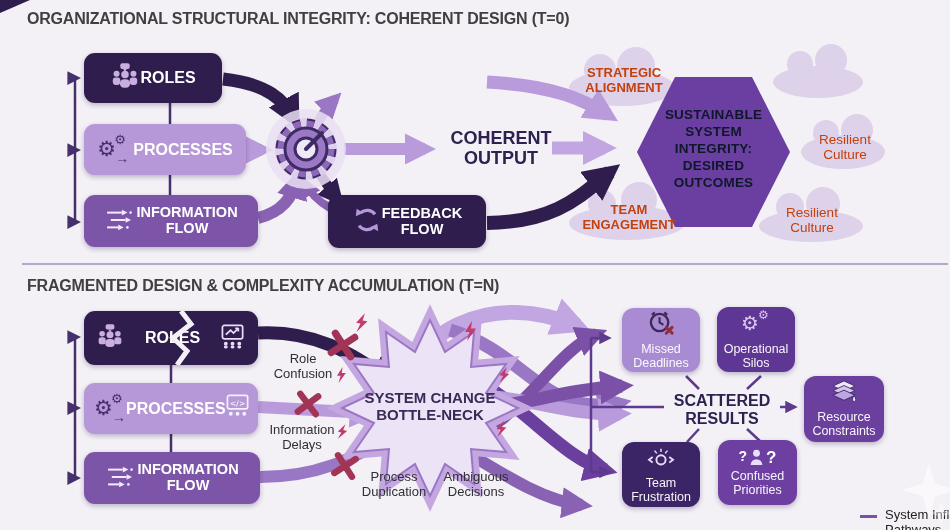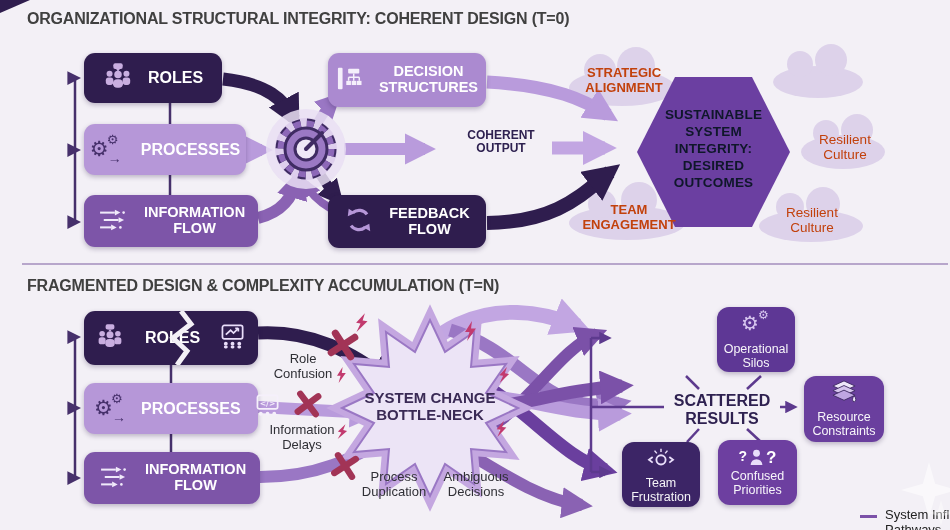--- a/index.html
+++ b/index.html
@@ -2,21 +2,21 @@
 <html><head>
 <meta charset="utf-8">
 <style>
   html,body{margin:0;padding:0;}
   body{font-family:"Liberation Sans","DejaVu Sans",sans-serif;background:#e8e4ee;}
   #stage{position:relative;width:950px;height:530px;background:#f3f0f6;overflow:hidden;}
   .pre{white-space:pre-line;}
   svg.layer{position:absolute;left:0;top:0;z-index:1;}
   .sec-title{position:absolute;z-index:3;font-weight:700;font-size:16px;letter-spacing:-.2px;color:#404040;}
   .nbox{position:absolute;z-index:2;border-radius:11px;display:flex;align-items:center;justify-content:center;
-        gap:15px;color:#fff;font-weight:700;box-shadow:0 2px 5px rgba(40,20,70,.28);}
+        gap:0;color:#fff;font-weight:700;box-shadow:0 2px 5px rgba(40,20,70,.28);}
   .nbox .lbl{text-align:center;line-height:1.08;}
   .bx-dark{background:#2f1d4e;}
   .bx-light{background:#b697d8;}
   .bx-med{background:#7d55a8;}
   .bx-ltpurple{background:#ab8ad0;}
   .fs16{font-size:16px;} .fs15{font-size:14.5px;}
   .resbox{position:absolute;z-index:2;border-radius:12px;display:flex;flex-direction:column;align-items:center;
           justify-content:center;gap:3px;color:rgba(255,255,255,.95);font-size:12.5px;line-height:1.12;
           text-align:center;box-shadow:0 2px 5px rgba(40,20,70,.28);}
   .big-label{position:absolute;z-index:3;font-weight:800;color:#2e2150;text-align:center;line-height:1.1;}
@@ -232,51 +232,35 @@
             <polygon points="15,18 21,21 15,24" stroke="none"></polygon>
           <circle cx="28.5" cy="5" r="1.4" stroke="none"></circle>
             <circle cx="25" cy="21" r="1.4" stroke="none"></circle>
         </g>
       </svg>
     </span>
     <span class="lbl pre">INFORMATION
 FLOW</span>
   </div>
 
-  <div class="nbox bx-ltpurple fs15" style="left:328px;top:53px;width:158px;height:54px;">
-    <span>
-      <svg viewBox="0 0 30 28" width="28" height="26">
-        <g fill="#f5f0fb">
-          <rect x="2" y="2" width="5" height="23" rx="1"></rect>
-          <rect x="13" y="3" width="12" height="5" rx="1"></rect>
-          <rect x="11" y="16" width="5" height="4.5"></rect>
-            <rect x="16.8" y="16" width="5" height="4.5"></rect>
-            <rect x="22.4" y="16" width="5" height="4.5"></rect>
-        </g>
-        <path d="M19,8 V12 M13.5,12 H25 M13.5,12 V16 M19,12 V16 M25,12 V16" stroke="#f5f0fb" stroke-width="1.6" fill="none"></path>
-      </svg>
-    </span>
-    <span class="lbl pre">DECISION
-STRUCTURES</span>
-  </div>
 
   <div class="nbox bx-dark fs15" style="left:328px;top:195px;width:158px;height:53px;">
     <span>
       <svg viewBox="0 0 32 32" width="30" height="30" fill="none" stroke="#b697d8" stroke-width="3.4">
         <path d="M24.5,10 A10.5,10.5 0 0 0 9.5,8"></path>
         <path d="M7.5,22 A10.5,10.5 0 0 0 22.5,24"></path>
         <polygon points="5,4 12,8.5 4,12" fill="#b697d8" stroke="none"></polygon>
         <polygon points="27,20 20,23.5 28,28" fill="#b697d8" stroke="none"></polygon>
       </svg>
     </span>
     <span class="lbl pre">FEEDBACK
 FLOW</span>
   </div>
 
-  <div class="big-label pre" style="left:450px;top:129px;width:102px;font-size:12px;">COHERENT
+  <div class="big-label pre" style="left:450px;top:129px;width:102px;font-size:18px;">COHERENT
 OUTPUT</div>
 
   <div class="hex-label pre" style="left:648px;top:107px;width:131px;">SUSTAINABLE
 SYSTEM
 INTEGRITY:
 DESIRED
 OUTCOMES</div>
 
   <div class="cloud-label caps pre" style="left:570px;top:66px;width:108px;">STRATEGIC
 ALIGNMENT</div>
@@ -372,20 +356,32 @@
 Duplication</div>
   <div class="small-label pre" style="left:430px;top:470px;width:92px;">Ambiguous
 Decisions</div>
 
   <div class="big-label pre" style="left:355px;top:390px;width:150px;font-size:15px;z-index:3;color:#3a2a55;">SYSTEM CHANGE
 BOTTLE-NECK</div>
 
   <div class="big-label pre" style="left:666px;top:392px;width:112px;font-size:16px;">SCATTERED
 RESULTS</div>
 
+  <div class="resbox" style="left:622px;top:308px;width:78px;height:64px;background:#a98bd3;">
+    <span>
+      <svg viewBox="0 0 30 27" width="29" height="26" fill="none">
+        <circle cx="13" cy="13" r="9" stroke="#3a2a55" stroke-width="2.4"></circle>
+        <path d="M13,7.5 V13 L17,15.5" stroke="#3a2a55" stroke-width="2.2"></path>
+        <path d="M8,2.5 L5,5 M18,2.5 L21,5" stroke="#3a2a55" stroke-width="2.2"></path>
+        <path d="M20,18 l6,6 M26,18 l-6,6" stroke="#8e2f3f" stroke-width="3.2" stroke-linecap="round"></path>
+      </svg>
+    </span>
+    <span class="pre">Missed
+Deadlines</span>
+  </div>
 
   <div class="resbox" style="left:717px;top:307px;width:78px;height:65px;background:#5e3795;">
     <span class="silo-icon" style="color:#d9c8f0;">
       <span class="gear g1">⚙</span>
         <span class="gear g2">⚙</span>
     </span>
     <span class="pre">Operational
 Silos</span>
   </div>
 

